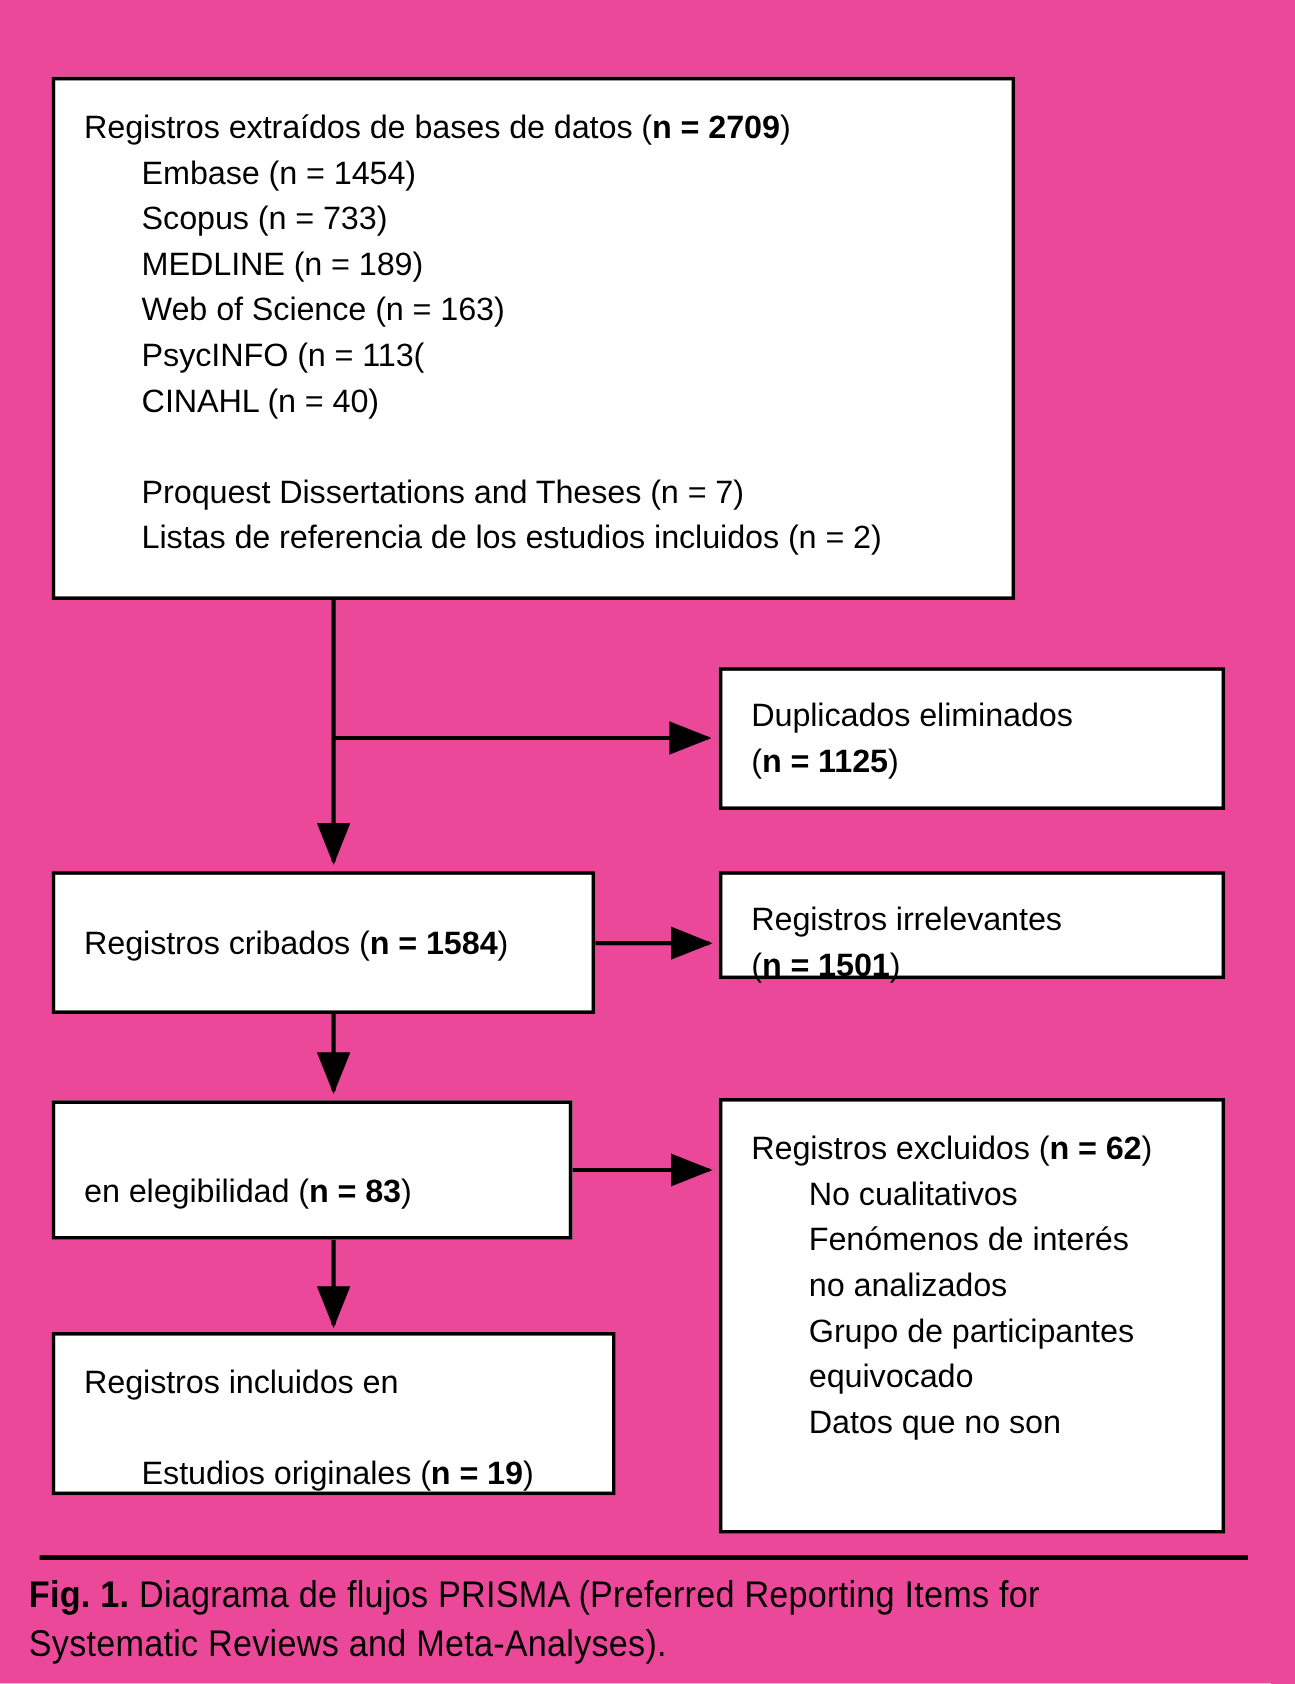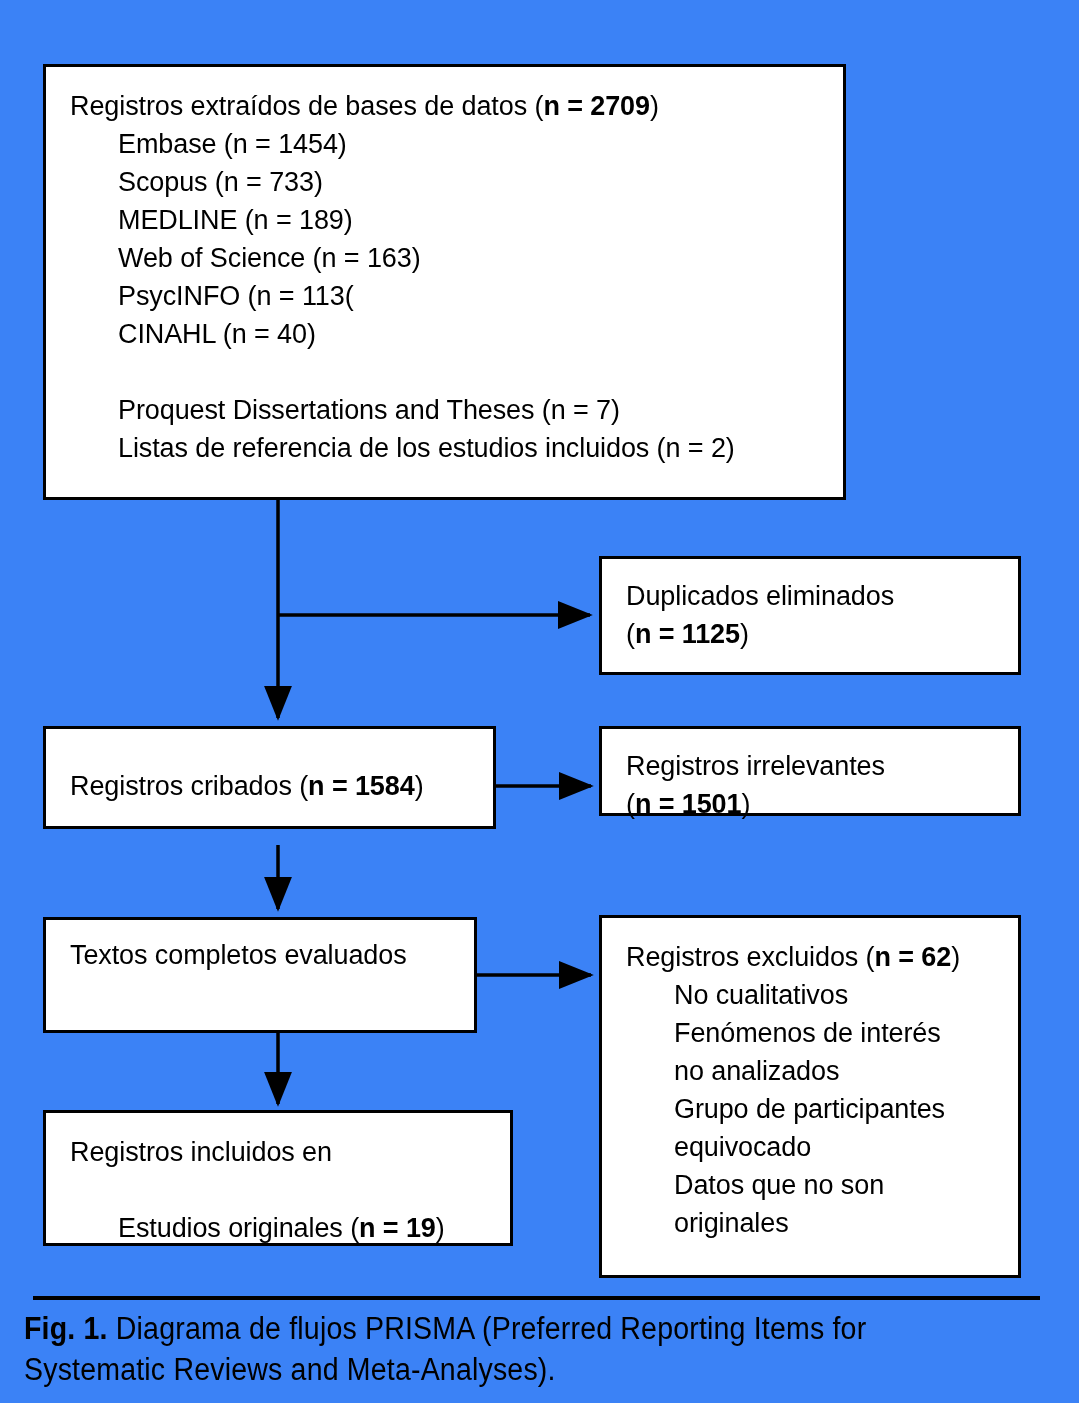--- a/index.html
+++ b/index.html
@@ -4,21 +4,21 @@
 <style>
   html, body {
     margin: 0;
     padding: 0;
     background: #ffffff;
   }
   #page {
     position: relative;
     width: 1079px;
     height: 1403px;
-    background: #3b82f6;
+    background: #ec4899;
     font-family: "Liberation Sans", sans-serif;
     color: #000000;
     overflow: hidden;
   }
 
   
   .box {
     position: absolute;
     box-sizing: border-box;
     border: 3px solid #000000;
@@ -106,48 +106,49 @@
     <div class="box-text ind1" style="left:24px; top:362px;">Listas de referencia de los estudios incluidos (n = 2)</div>
   </div>
 
   <div class="box" style="left:599px; top:556px; width:422px; height:119px;">
     <div class="box-text" style="left:24px; top:18px;">Duplicados eliminados</div>
     <div class="box-text" style="left:24px; top:56px;">
       <span>(</span><span class="bold">n = 1125</span><span>)</span>
     </div>
   </div>
 
-  <div class="box" style="left:43px; top:726px; width:453px; height:103px;">
+  <div class="box" style="left:43px; top:726px; width:453px; height:119px;">
     <div class="box-text" style="left:24px; top:38px;">
       <span>Registros cribados (</span><span class="bold">n = 1584</span><span>)</span>
     </div>
   </div>
 
   <div class="box" style="left:599px; top:726px; width:422px; height:90px;">
     <div class="box-text" style="left:24px; top:18px;">Registros irrelevantes</div>
     <div class="box-text" style="left:24px; top:56px;">
       <span>(</span><span class="bold">n = 1501</span><span>)</span>
     </div>
   </div>
 
   <div class="box" style="left:43px; top:917px; width:434px; height:116px;">
-    <div class="box-text" style="left:24px; top:16px;">Textos completos evaluados</div>
+    <div class="box-text" style="left:24px; top:54px;">
+      <span>en elegibilidad (</span><span class="bold">n = 83</span><span>)</span>
+    </div>
   </div>
 
   <div class="box" style="left:599px; top:915px; width:422px; height:363px;">
     <div class="box-text" style="left:24px; top:20px;">
       <span>Registros excluidos (</span><span class="bold">n = 62</span><span>)</span>
     </div>
     <div class="box-text ind1" style="left:24px; top:96px;">Fenómenos de interés</div>
     <div class="box-text ind1" style="left:24px; top:58px;">No cualitativos</div>
     <div class="box-text ind1" style="left:24px; top:134px;">no analizados</div>
     <div class="box-text ind1" style="left:24px; top:172px;">Grupo de participantes</div>
     <div class="box-text ind1" style="left:24px; top:210px;">equivocado</div>
     <div class="box-text ind1" style="left:24px; top:248px;">Datos que no son</div>
-    <div class="box-text ind1" style="left:24px; top:286px;">originales</div>
   </div>
 
   <div class="box" style="left:43px; top:1110px; width:470px; height:136px;">
     <div class="box-text" style="left:24px; top:20px;">Registros incluidos en</div>
     <div class="box-text ind1" style="left:24px; top:96px;">
       <span>Estudios originales (</span><span class="bold">n = 19</span><span>)</span>
     </div>
   </div>
 
   <div id="caption-rule"></div>

